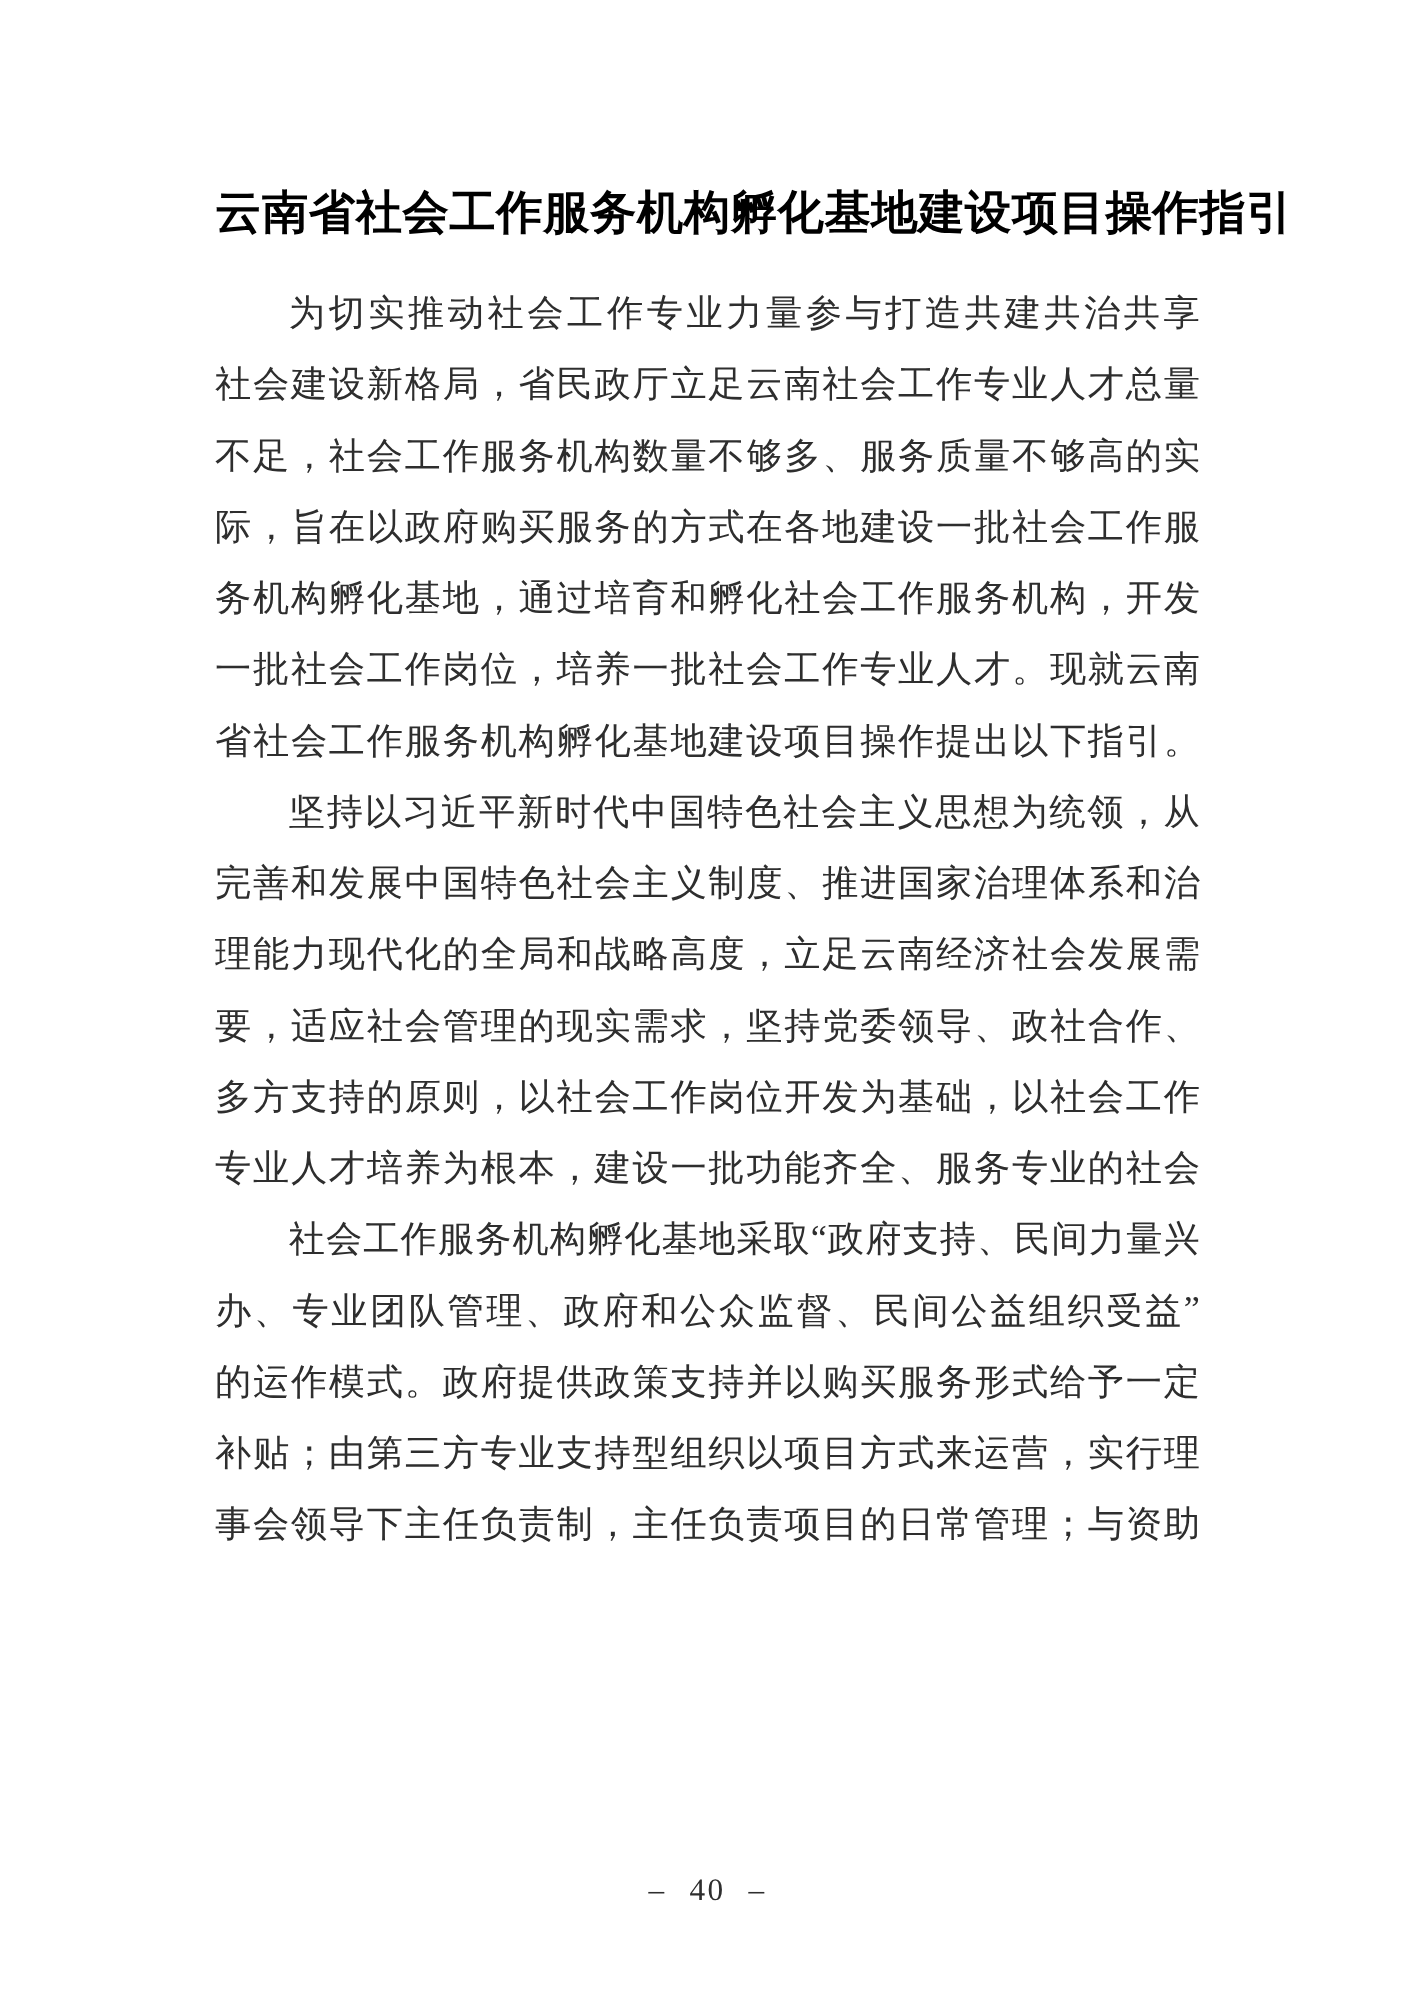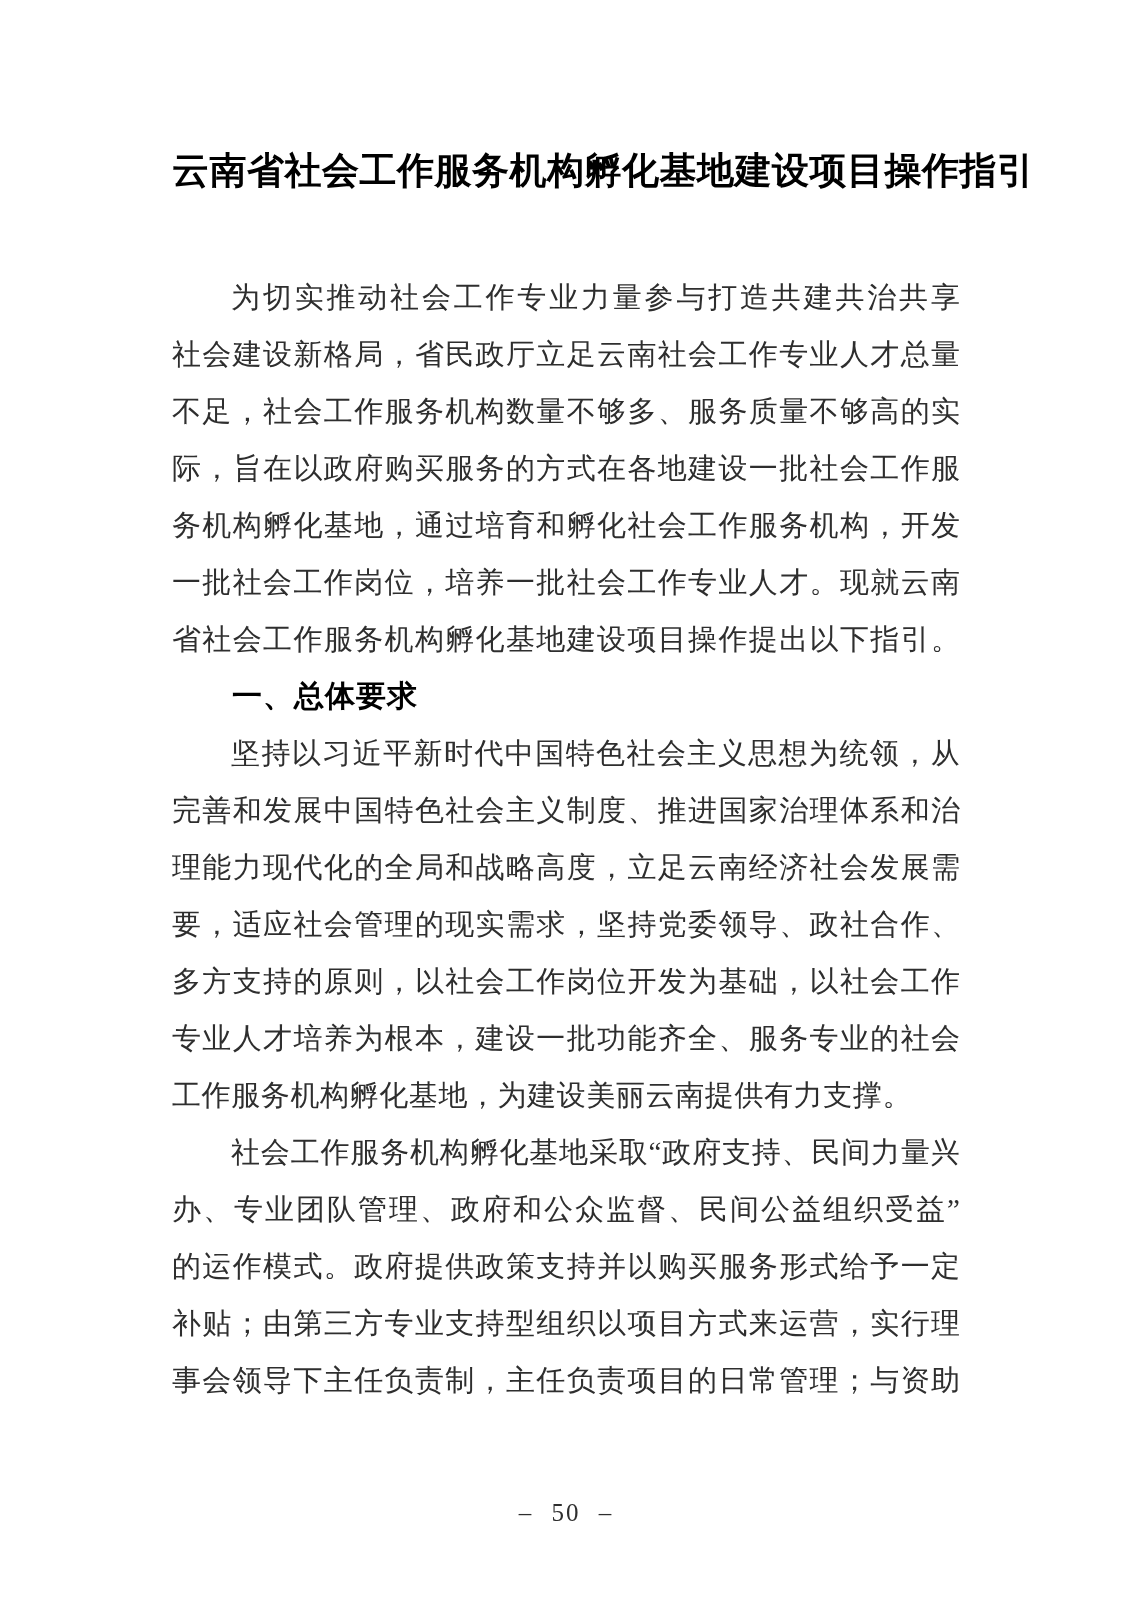--- a/index.html
+++ b/index.html
@@ -15,21 +15,21 @@
     overflow: hidden;
     font-family: "Liberation Serif", serif;
   }
   .content {
     position: absolute;
     left: 172px;
     top: 0;
     width: 788px;
   }
   .doc-title {
-    margin: 142px 0 70px 0;
+    margin: 142px 0 23px 0;
     height: 57px;
     line-height: 57px;
     text-align: center;
     font-size: 37px;
     font-weight: 700;
     color: #000000;
     letter-spacing: 0.5px;
     white-space: nowrap;
     font-family: "Liberation Serif", serif;
   }
@@ -272,21 +272,20 @@
         <span>作</span>
         <span>提</span>
         <span>出</span>
         <span>以</span>
         <span>下</span>
         <span>指</span>
         <span>引</span>
         <span>。</span>
       </div>
 
-    <div class="line heading">一、总体要求</div>
 
     <div class="line jline indent">
         <span>坚</span>
         <span>持</span>
         <span>以</span>
         <span>习</span>
         <span>近</span>
         <span>平</span>
         <span>新</span>
         <span>时</span>
@@ -440,21 +439,20 @@
         <span>全</span>
         <span>、</span>
         <span>服</span>
         <span>务</span>
         <span>专</span>
         <span>业</span>
         <span>的</span>
         <span>社</span>
         <span>会</span>
       </div>
-    <div class="line plainline">工作服务机构孵化基地，为建设美丽云南提供有力支撑。</div>
 
 
     <div class="line jline indent">
         <span>社</span>
         <span>会</span>
         <span>工</span>
         <span>作</span>
         <span>服</span>
         <span>务</span>
         <span>机</span>
@@ -584,14 +582,14 @@
         <span>常</span>
         <span>管</span>
         <span>理</span>
         <span>；</span>
         <span>与</span>
         <span>资</span>
         <span>助</span>
       </div>
   </div>
 
-  <div class="footer">– 50 –</div>
+  <div class="footer">– 40 –</div>
 </div>
 
 </body></html>

